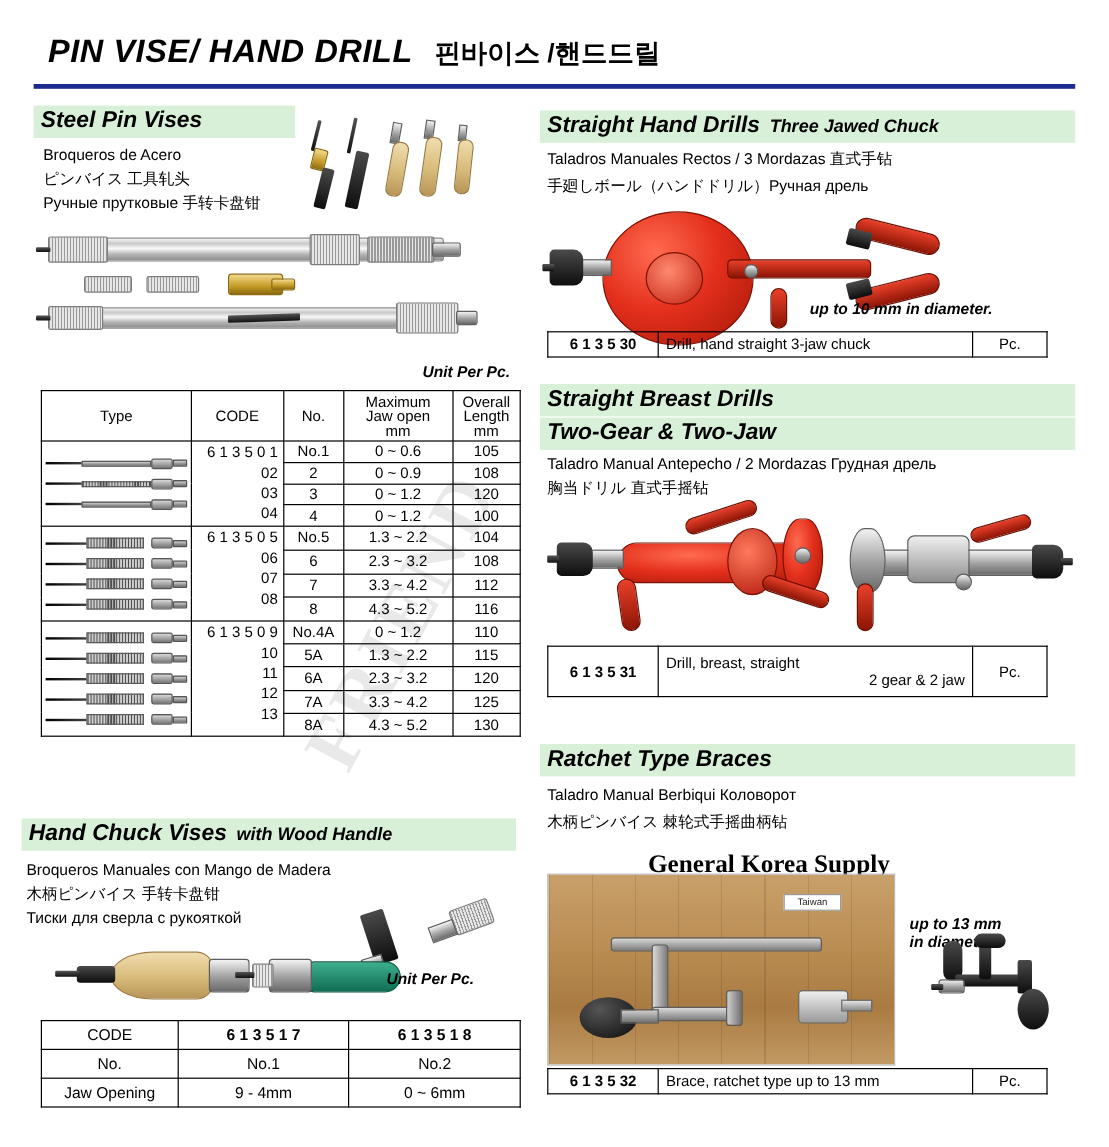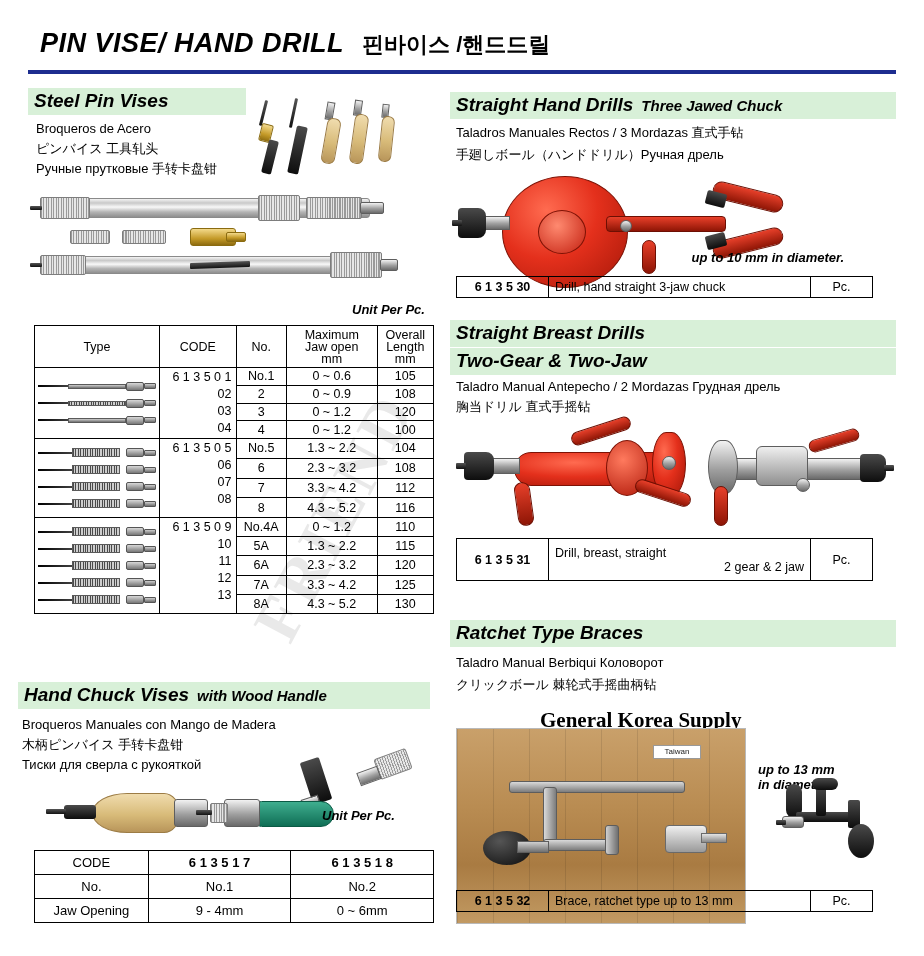--- a/index.html
+++ b/index.html
@@ -501,21 +501,21 @@
 
     <div class="red-handle" style="left:256px; top:20px; width:72px; height:18px; transform:rotate(14deg); border-radius:9px;"></div>
     <div class="blackpart" style="left:250px; top:24px; width:20px; height:14px; transform:rotate(14deg);"></div>
     <div class="red-handle" style="left:256px; top:66px; width:72px; height:18px; transform:rotate(-14deg); border-radius:9px;"></div>
     <div class="blackpart" style="left:250px; top:66px; width:20px; height:14px; transform:rotate(-14deg);"></div>
 
     <div class="red-handle" style="left:186px; top:72px; width:14px; height:34px; border-radius:7px;"></div>
     <div class="chrome" style="left:164px; top:52px; width:12px; height:12px; border-radius:50%;"></div>
   </div>
 
-  <div class="note" style="left:614px; top:250px; width:230px; text-align:right;">up to 10 mm in diameter.</div>
+  <div class="note" style="left:636px; top:250px; width:230px; text-align:center;">up to 10 mm in diameter.</div>
 
   <table class="order" style="left:456px; top:276px;">
     <tbody>
       <tr>
         <td class="ocode">6 1 3 5 30</td>
         <td class="odesc">Drill, hand straight 3-jaw chuck</td>
         <td class="opc">Pc.</td>
       </tr>
     </tbody>
   </table>
@@ -562,25 +562,25 @@
         </td>
         <td class="opc">Pc.</td>
       </tr>
     </tbody>
   </table>
 
   <div class="banner green" style="left:450px; top:620px; width:446px;">
     <span class="hdr-main">Ratchet Type Braces</span>
   </div>
   <div class="subtext" style="left:456px; top:654px; width:446px;">Taladro Manual Berbiqui  Коловорот</div>
-  <div class="subtext" style="left:456px; top:676px; width:446px;">クリックボール      棘轮式手摇曲柄钻</div>
+  <div class="subtext" style="left:456px; top:676px; width:446px;">木柄ピンバイス      棘轮式手摇曲柄钻</div>
 
   <div class="gks-label" style="left:540px; top:708px;">General Korea Supply</div>
 
-  <div class="photo" style="left:456px; top:728px; width:290px; height:196px;">
+  <div class="photo" style="left:456px; top:728px; width:290px; height:160px;">
     <div class="wood-floor"></div>
 
     <div style="position:absolute; left:52px; top:52px; width:176px; height:12px; background:linear-gradient(to bottom,#d9d9d9,#7c7c7c); border:1px solid #5d5d5d; border-radius:3px;"></div>
     <div style="position:absolute; left:86px; top:58px; width:14px; height:62px; background:linear-gradient(to right,#d9d9d9,#7c7c7c); border:1px solid #5d5d5d; border-radius:3px;"></div>
     <div style="position:absolute; left:86px; top:110px; width:72px; height:12px; background:linear-gradient(to bottom,#d9d9d9,#7c7c7c); border:1px solid #5d5d5d; border-radius:3px;"></div>
     <div style="position:absolute; left:148px; top:96px; width:14px; height:30px; background:linear-gradient(to right,#cfcfcf,#6f6f6f); border:1px solid #5d5d5d; border-radius:3px;"></div>
 
     <div style="position:absolute; left:26px; top:102px; width:48px; height:34px; background:radial-gradient(ellipse at 35% 30%, #555, #0b0b0b); border-radius:50%;"></div>
     <div style="position:absolute; left:60px; top:112px; width:32px; height:12px; background:linear-gradient(to bottom,#cfcfcf,#6f6f6f); border:1px solid #5d5d5d;"></div>
 

